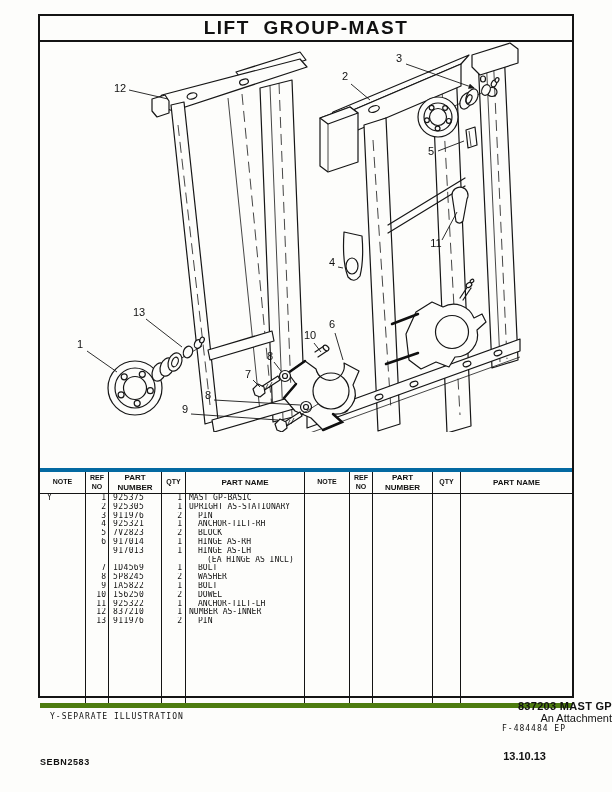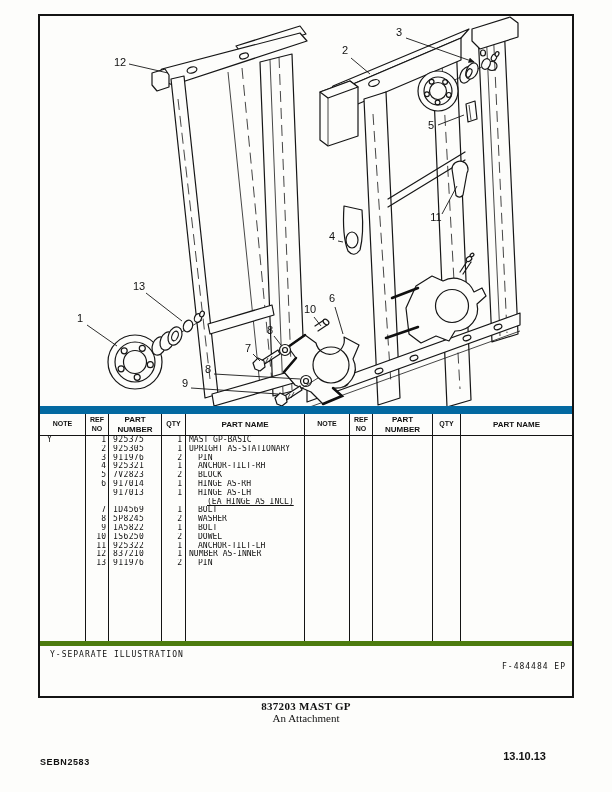--- a/index.html
+++ b/index.html
@@ -10,50 +10,53 @@
   #diagram{position:relative;height:390px;overflow:hidden;}
   #diagram svg{display:block;}
   .ln{stroke:#161616;fill:none;stroke-width:1.2;stroke-linejoin:round;stroke-linecap:round;}
   .fw{stroke:#161616;fill:#fdfdfb;stroke-width:1.2;stroke-linejoin:round;}
   .thin{stroke:#161616;fill:none;stroke-width:0.8;}
   .dash{stroke:#161616;fill:none;stroke-width:0.8;stroke-dasharray:11 6;}
   .thick{stroke:#101010;fill:none;stroke-width:2.5;stroke-linecap:round;}
   .leader{stroke:#161616;stroke-width:0.9;fill:none;}
   .callout{font-family:"Liberation Sans",sans-serif;font-size:11px;fill:#111;text-anchor:middle;}
   
-  #ptable{display:grid;height:235px;box-sizing:border-box;border-top:8px solid #0369a1;
+  #ptable{display:grid;height:235px;box-sizing:border-box;border-top:4px solid #0369a1;
     grid-template-columns:46px 23px 53px 24px 119px 45px 23px 60px 28px 1fr;
-    grid-template-rows:22px repeat(15,8.8px) minmax(0,1fr);}
+    grid-template-rows:22px repeat(15,8.8px) minmax(0,1fr);margin-top:36px;}
   .hcell{border-right:1px solid #141414;border-bottom:1.5px solid #141414;display:flex;flex-direction:column;align-items:center;justify-content:center;font-size:7px;line-height:1.15;font-weight:bold;text-align:center;font-family:"Liberation Sans",sans-serif;}
   .hcell.big{font-size:8px;}
   .hcell:nth-child(10){border-right:none;}
   .bcell{border-right:1px solid #141414;font-family:"DejaVu Sans Mono",monospace;font-size:8px;line-height:8.8px;white-space:pre;overflow:hidden;}
   .bcell.lastcol{border-right:none;}
   .c-note{padding-left:7px;}
   .c-ref{text-align:right;padding-right:2px;}
   .c-part{padding-left:4px;letter-spacing:0.4px;}
   .c-qty{text-align:right;padding-right:3px;}
   .c-name{padding-left:3px;}
   .fcell{border-right:1px solid #141414;}
   .fcell.lastcol{border-right:none;}
   #tfoot{position:relative;height:27px;border-top:5px solid #4d7c0f;font-family:"DejaVu Sans Mono",monospace;}
   #tfoot .ynote{position:absolute;left:10px;top:4px;font-size:8px;letter-spacing:1px;}
   #tfoot .fnum{position:absolute;right:6px;bottom:2px;font-size:8px;letter-spacing:1px;}
   
-  #centerblock{position:absolute;left:0;top:701px;width:612px;text-align:center;line-height:11.5px;font-size:11px;font-family:Liberation Serif, serif;}
+  #centerblock{position:absolute;left:0;top:701px;width:612px;text-align:right;line-height:11.5px;font-size:11px;}
   #centerblock .b1{font-weight:bold;letter-spacing:0.3px;}
   #docleft{position:absolute;left:40px;top:757px;font-size:9px;font-weight:bold;letter-spacing:0.6px;text-align:right;}
   #docright{position:absolute;right:66px;top:750px;font-size:11px;font-weight:bold;}
 </style>
 </head>
 <body>
 
 <div id="page">
   <div id="sheet">
 
+    <div id="titlebar">
+      <span class="t">LIFT GROUP-MAST</span>
+    </div>
 
     <div id="diagram">
       <svg id="diagram-svg" width="536" height="390" viewBox="38 42 536 390" xmlns="http://www.w3.org/2000/svg">
         <defs>
           <marker id="arrw" markerWidth="7" markerHeight="6" refX="6" refY="3" orient="auto">
             <path d="M0,0 L7,3 L0,6 Z" fill="#161616"></path>
           </marker>
         </defs>
 
         <g>
@@ -317,21 +320,21 @@
         <div class="bcell c-name" style="padding-left: 12px;">HINGE AS-LH</div>
         <div class="bcell "></div>
         <div class="bcell "></div>
         <div class="bcell "></div>
         <div class="bcell "></div>
         <div class="bcell c-name lastcol"></div>
         <div class="bcell c-note"></div>
         <div class="bcell c-ref"></div>
         <div class="bcell c-part"></div>
         <div class="bcell c-qty"></div>
-        <div class="bcell c-name" style="padding-left: 21px; text-decoration: underline;">(EA HINGE AS INCL)</div>
+        <div class="bcell c-name" style="padding-left: 21px;">(EA HINGE AS INCL)</div>
         <div class="bcell "></div>
         <div class="bcell "></div>
         <div class="bcell "></div>
         <div class="bcell "></div>
         <div class="bcell c-name lastcol"></div>
         <div class="bcell c-note"></div>
         <div class="bcell c-ref">7</div>
         <div class="bcell c-part">1D4569</div>
         <div class="bcell c-qty">1</div>
         <div class="bcell c-name" style="padding-left: 12px;">BOLT</div>

